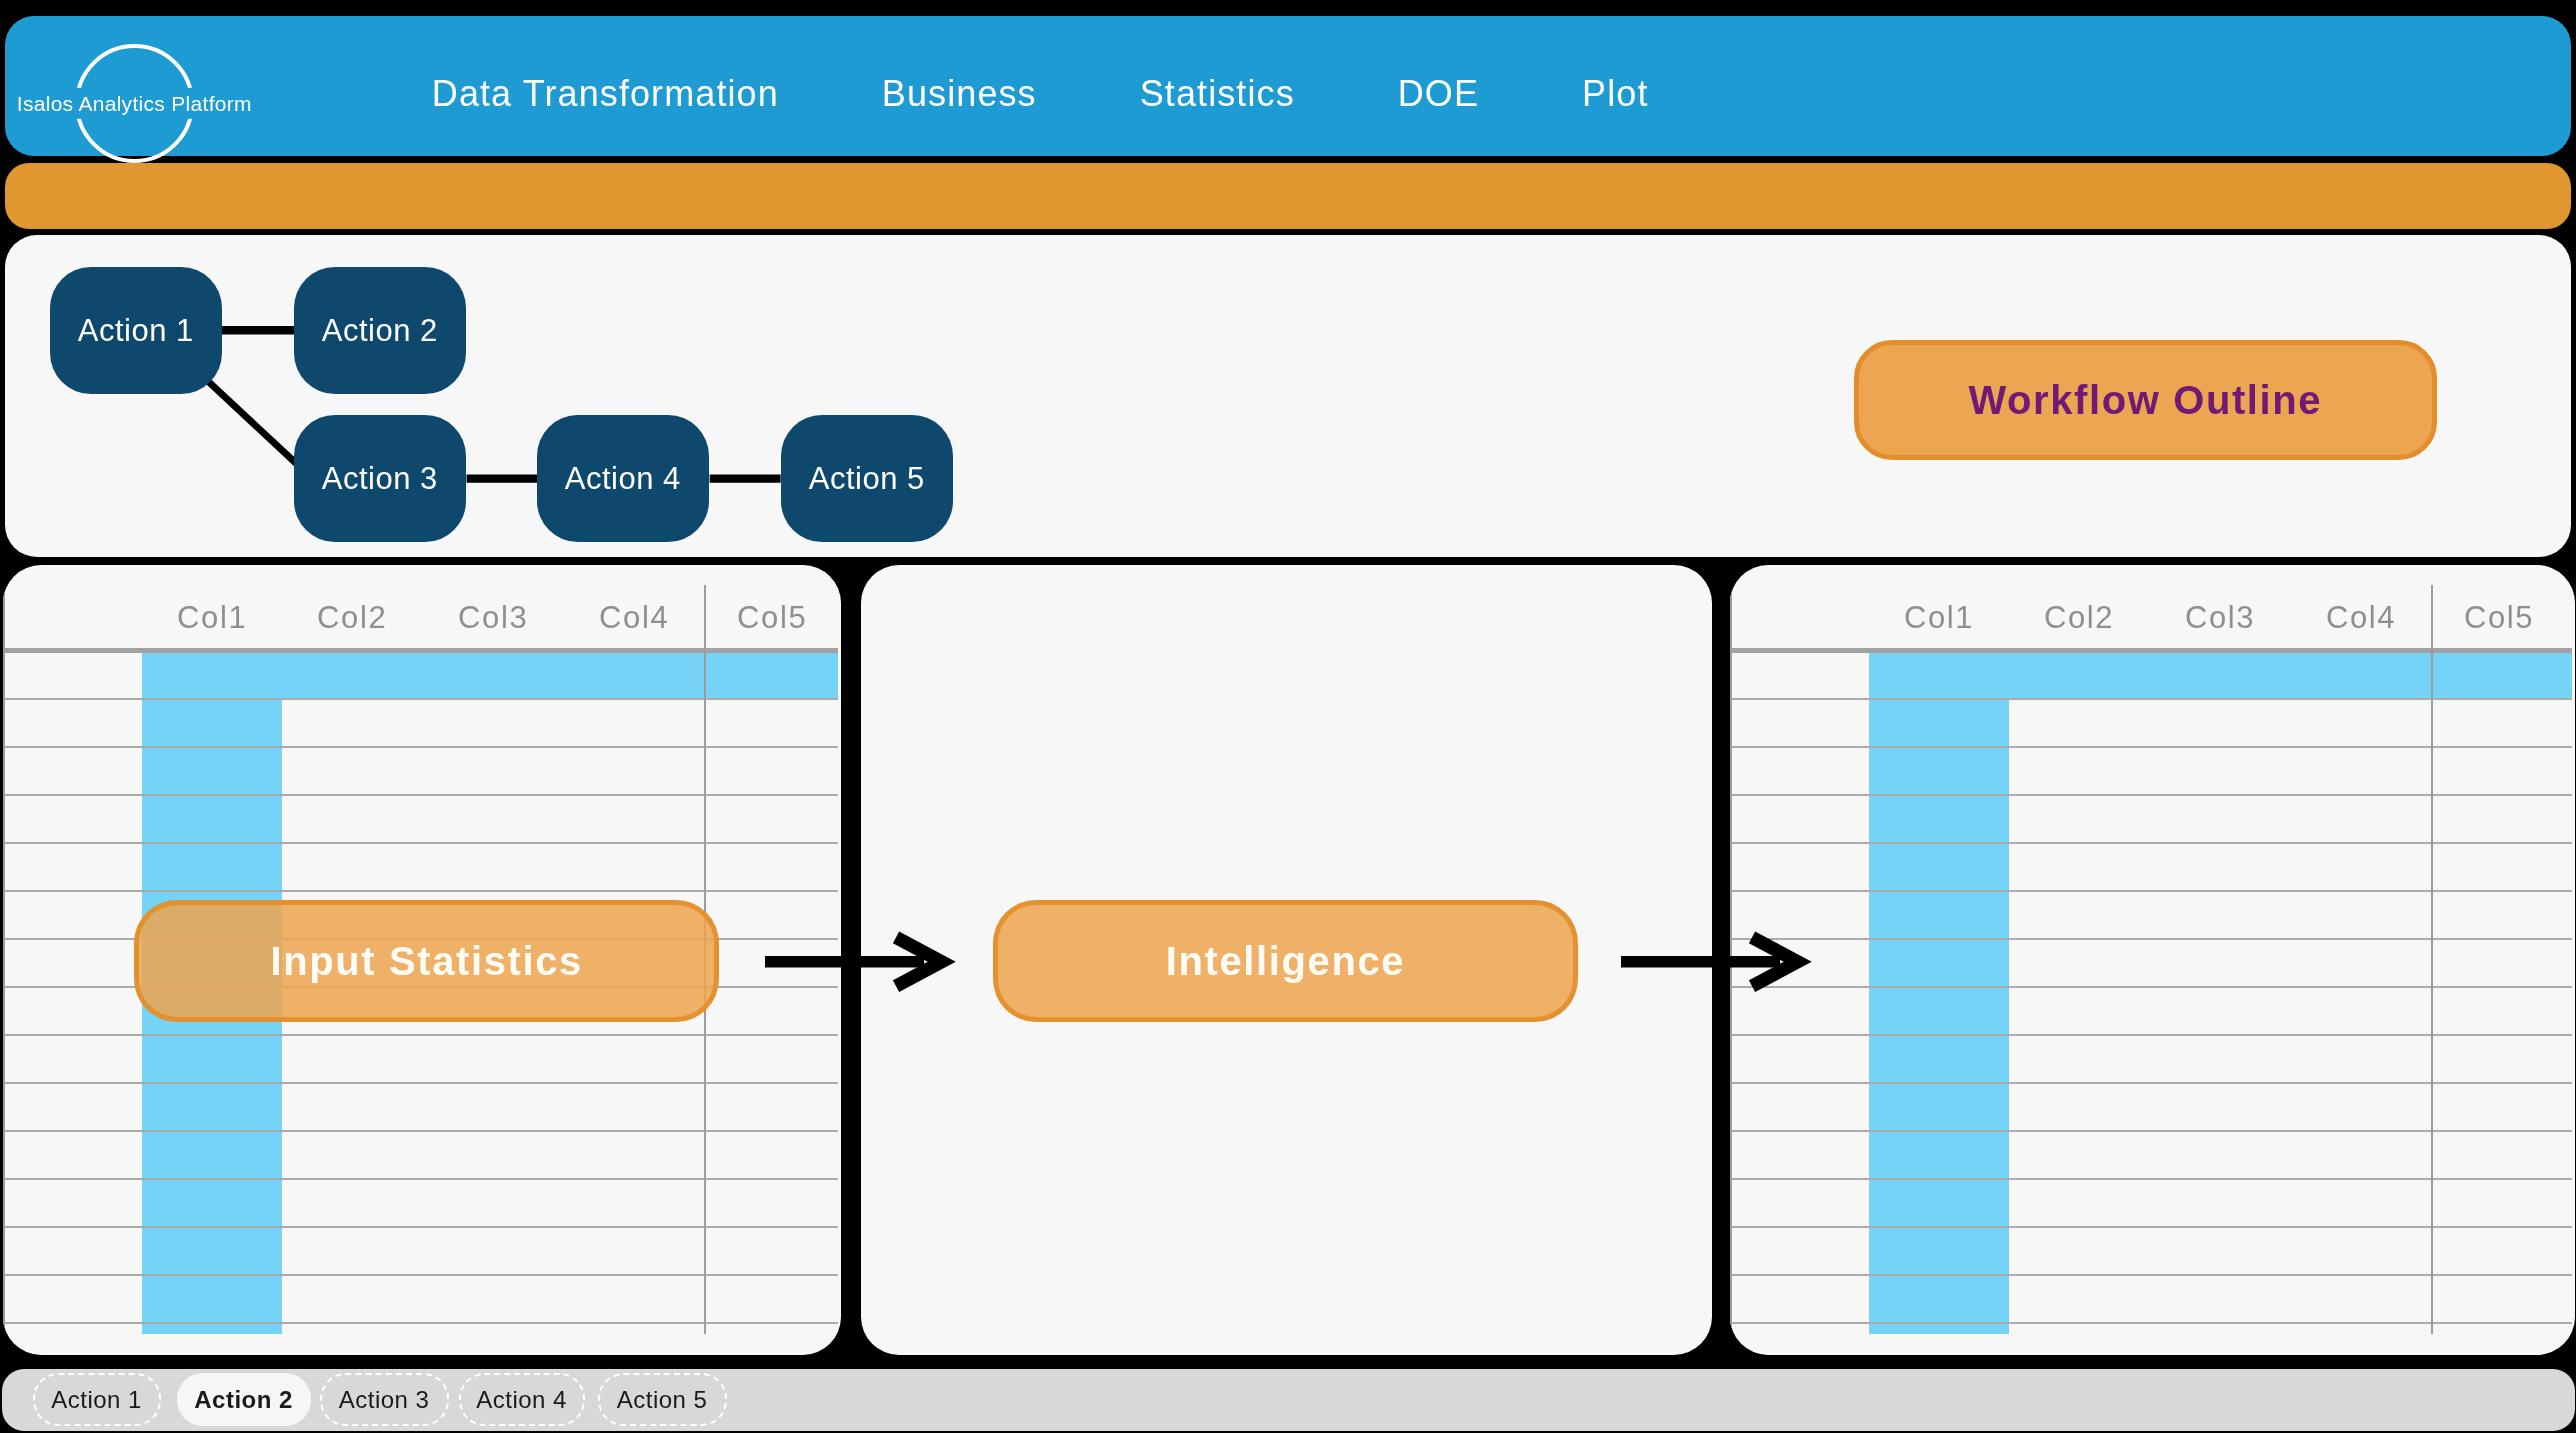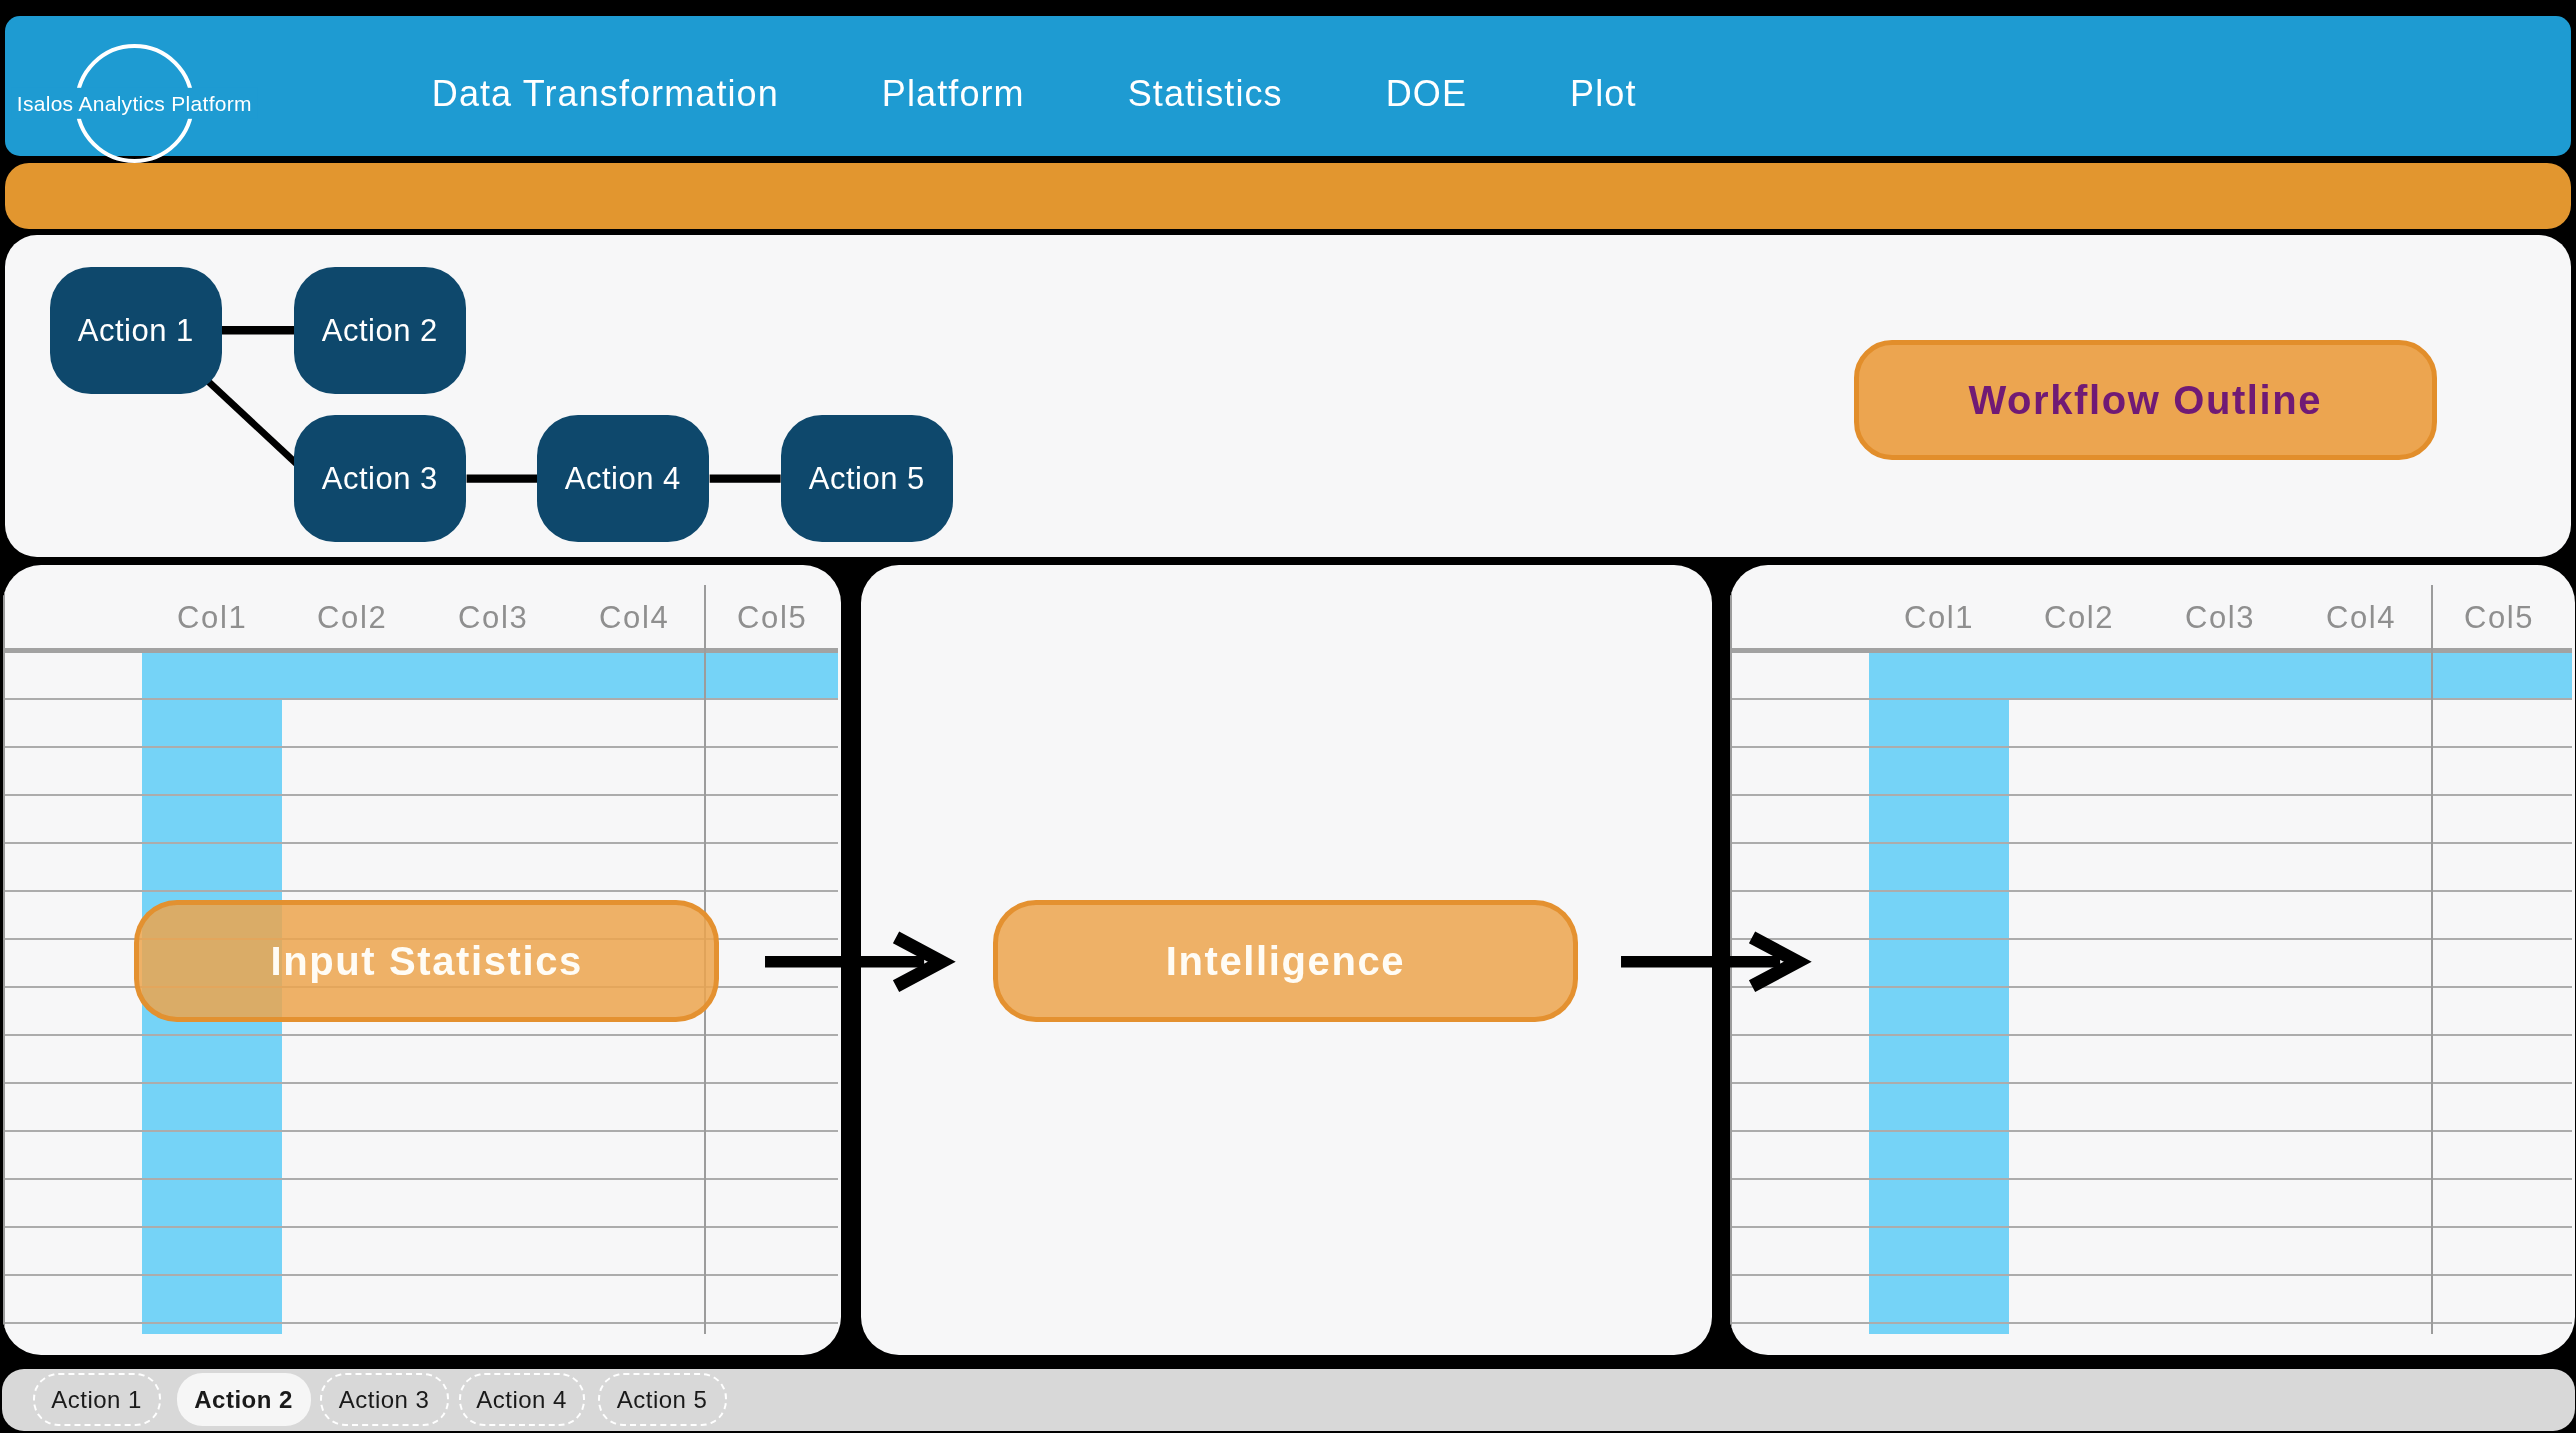--- a/index.html
+++ b/index.html
@@ -7,21 +7,21 @@
     width:2576px;height:1434px;
     background:#000;
     position:relative;
     overflow:hidden;
     font-family:"Liberation Sans", sans-serif;
     -webkit-font-smoothing:antialiased;
   }
   
   .topbar{
     position:absolute;left:4.8px;top:16.4px;width:2566px;height:140px;
-    background:#1E9BD2;border-radius:15px;
+    background:#1E9BD2;border-radius:29px;
   }
   .logo{
     position:absolute;left:70px;top:27.6px;width:119px;height:119px;
   }
   .logo-circle{
     position:absolute;inset:0;border:4.8px solid #fff;border-radius:50%;
   }
   .logo-text{
     position:absolute;left:50%;top:50%;transform:translate(-50%,-50%);
     white-space:nowrap;color:#fff;font-size:21px;letter-spacing:0.3px;
@@ -144,21 +144,21 @@
 </head>
 <body>
 
 <header class="topbar">
   <div class="logo">
     <div class="logo-circle"></div>
     <span class="logo-text">Isalos Analytics Platform</span>
   </div>
   <nav class="menu">
     <span class="menu-item">Data Transformation</span>
-    <span class="menu-item">Platform</span>
+    <span class="menu-item">Business</span>
     <span class="menu-item">Statistics</span>
     <span class="menu-item">DOE</span>
     <span class="menu-item">Plot</span>
   </nav>
 </header>
 
 <div class="ribbon"></div>
 
 <section class="workflow-panel">
   <svg class="connectors" viewBox="0 0 4844 608" xmlns="http://www.w3.org/2000/svg">

